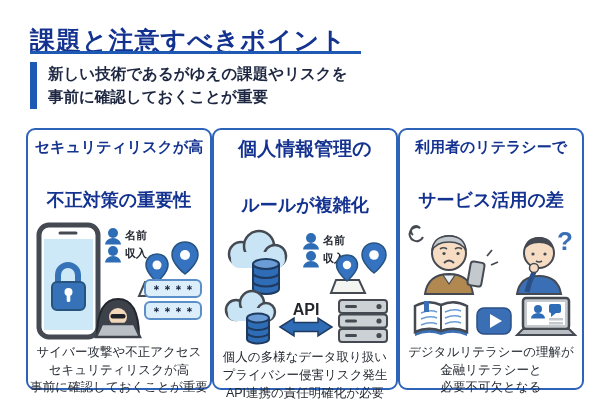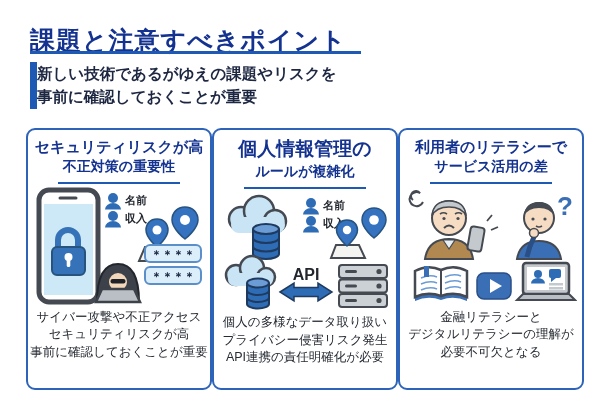--- a/index.html
+++ b/index.html
@@ -3,30 +3,30 @@
 <meta charset="utf-8">
 <style>
   html,body{margin:0;padding:0;}
   body{font-family:"Liberation Sans","DejaVu Sans",sans-serif;background:#fff;}
   .page{position:relative;width:600px;height:400px;background:#ffffff;overflow:hidden;}
 
   
   .page-title{position:absolute;left:30px;top:24px;font-size:25px;font-weight:bold;
     color:#143390;letter-spacing:1px;white-space:nowrap;}
   .title-underline{position:absolute;left:30px;top:51px;width:331px;height:3px;background:#1e5ab3;}
-  .subtitle{position:absolute;left:30px;top:62px;border-left:7px solid #1e5ab3;
+  .subtitle{position:absolute;left:30px;top:62px;border-left:7px solid #1e5ab3;padding-left:11px;
     font-size:15.5px;font-weight:bold;color:#1e2742;line-height:1.5;white-space:nowrap;}
 
   
   .cards{position:absolute;left:26px;top:128px;display:flex;gap:0;}
   .card{box-sizing:border-box;width:186px;height:262px;background:#fff;border:2px solid #2e63ba;
     border-radius:9px;display:flex;flex-direction:column;align-items:center;padding-top:7px;}
   .card-title{text-align:center;color:#143390;font-weight:bold;line-height:1.3;white-space:nowrap;}
   .card-title .t1{font-size:15px;}
-  .card-title .t2{font-size:14px;}
+  .card-title .t2{font-size:18px;margin-top:32px;}
   .card:nth-child(2) .card-title .t1{font-size:19px;}
   .card-divider{width:122px;height:2px;background:#1e5ab3;margin:7px 0 3px 0;}
   .illus{width:172px;height:120px;flex:0 0 auto;}
   .card-desc{margin-top:2px;text-align:center;font-size:12.5px;font-weight:normal;
     color:#262b33;line-height:1.42;white-space:nowrap;}
   svg text{font-family:"Liberation Sans","DejaVu Sans",sans-serif;}
 </style>
 </head>
 <body>
 
@@ -227,20 +227,20 @@
           <circle cx="133" cy="87" r="4" fill="#2e6cb5"></circle>
           <path d="M126 96.5 a7 5.5 0 0 1 14 0 z" fill="#2e6cb5"></path>
           <rect x="144" y="82" width="12" height="9" rx="2" fill="#2e6cb5"></rect>
           <polygon points="146,91 151,91 146,95" fill="#2e6cb5"></polygon>
           <rect x="144" y="96" width="14" height="2.5" fill="#c4c9cd"></rect>
           <rect x="144" y="100" width="14" height="2.5" fill="#c4c9cd"></rect>
           <polygon points="112,113 170,113 164,107 118,107" fill="#b9bfc5" stroke="#454a52" stroke-width="2"></polygon>
         </g>
       </svg>
       <div class="card-desc">
+        <div>デジタルリテラシーの理解が</div>
         <div>金融リテラシーと</div>
-        <div>デジタルリテラシーの理解が</div>
         <div>必要不可欠となる</div>
       </div>
     </div>
 
   </div>
 </div>
 
 </body></html>

